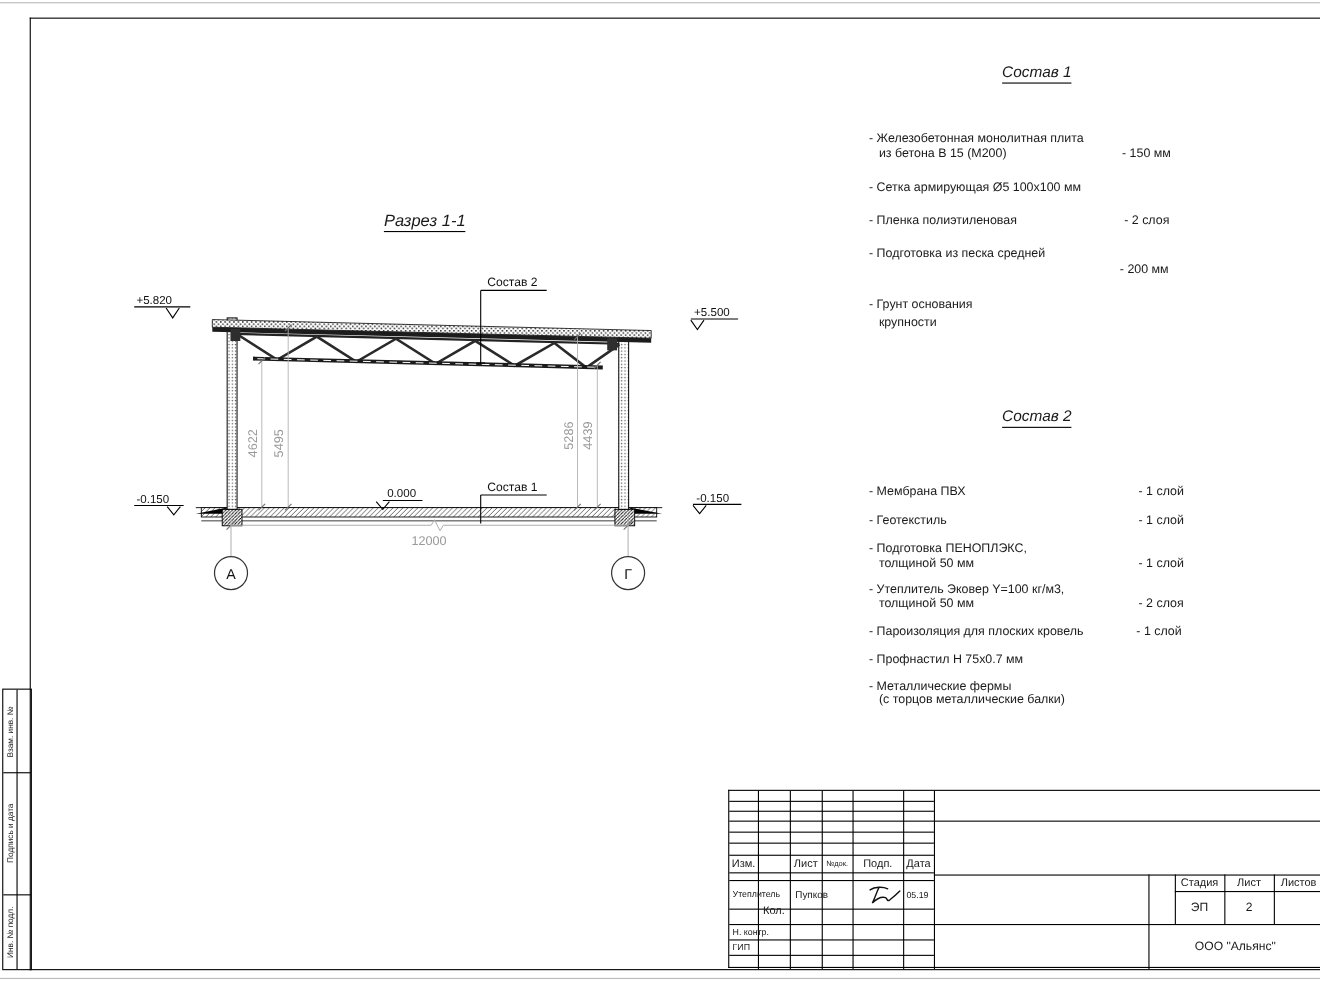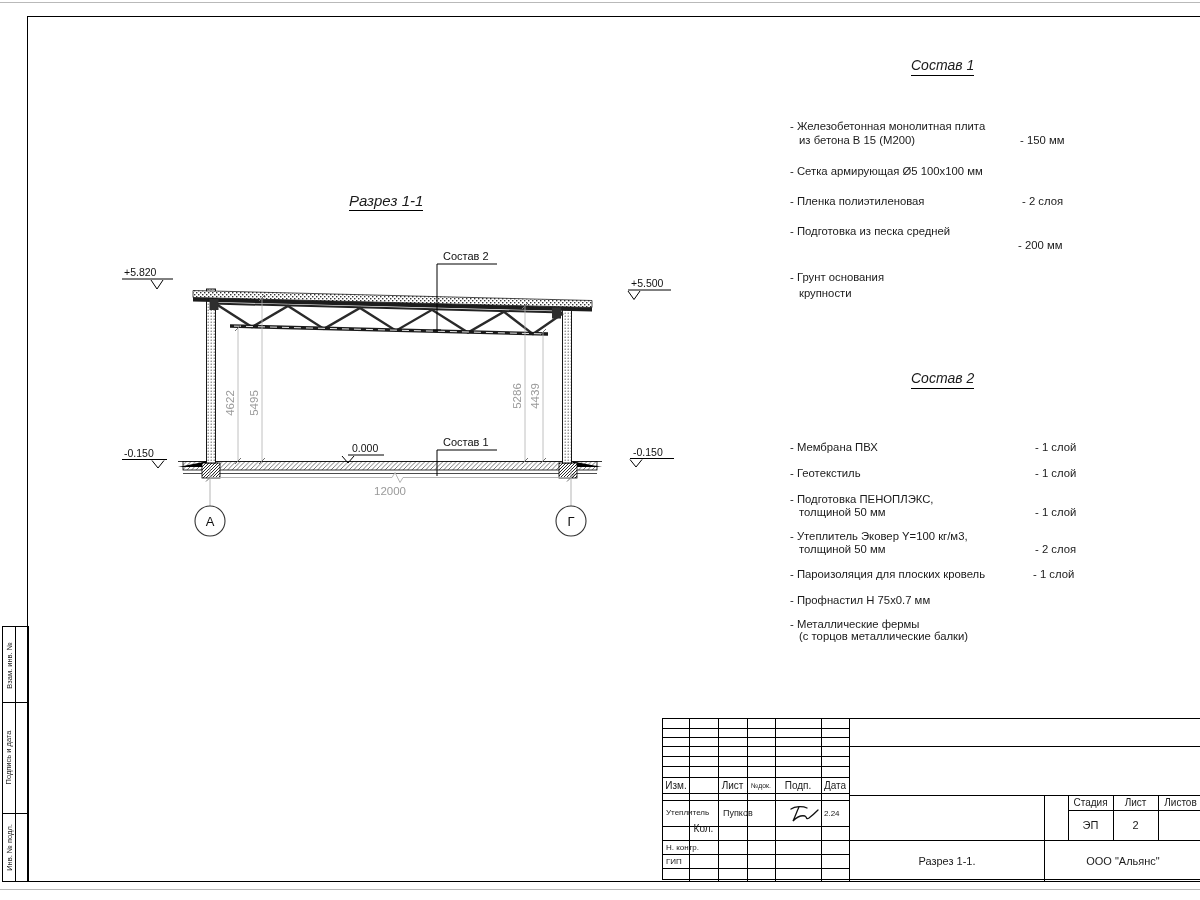--- a/index.html
+++ b/index.html
@@ -222,28 +222,27 @@
     <div class="abs cc tb-txt" style="left:55px;top:58px;width:29px;height:16px;">Лист</div>
     <div class="abs cc" style="left:84px;top:58px;width:28px;height:16px;font-size:6.8px;">№док.</div>
     <div class="abs cc tb-txt" style="left:112px;top:58px;width:46px;height:16px;">Подп.</div>
     <div class="abs cc tb-txt" style="left:158px;top:58px;width:28px;height:16px;">Дата</div>
 
     <div class="abs" style="left:3px;top:89px;font-size:8px;">Утеплитель</div>
     <div class="abs" style="left:60px;top:89px;font-size:9px;">Пупков</div>
     <svg class="abs" style="left:120px;top:84px;" width="38" height="22" viewBox="0 0 38 22">
       <path d="M8,6 C12,3 20,3 24,5 M16,4 C14,8 12,14 10,18 C14,14 18,12 22,13 C24,14 23,17 26,15 C30,12 33,9 35,7" fill="none" stroke="#111" stroke-width="1.3" stroke-linecap="round"></path>
     </svg>
-    <div class="abs" style="left:161px;top:90px;font-size:8px;">2.24</div>
+    <div class="abs" style="left:161px;top:90px;font-size:8px;">05.19</div>
 
     <div class="abs" style="left:3px;top:124px;font-size:8px;">Н. контр.</div>
     <div class="abs" style="left:3px;top:138px;font-size:8px;">ГИП</div>
 
     <div class="abs cc tb-txt" style="left:405px;top:76px;width:45px;height:15px;">Стадия</div>
     <div class="abs cc tb-txt" style="left:450px;top:76px;width:45px;height:15px;">Лист</div>
     <div class="abs cc tb-txt" style="left:495px;top:76px;width:45px;height:15px;">Листов</div>
     <div class="abs cc" style="left:405px;top:91px;width:45px;height:30px;font-size:11px;">ЭП</div>
     <div class="abs cc" style="left:450px;top:91px;width:45px;height:30px;font-size:11px;">2</div>
 
-    <div class="abs cc" style="left:187px;top:122px;width:194px;height:40px;font-size:11px;">Разрез 1-1.</div>
     <div class="abs cc" style="left:382px;top:122px;width:156px;height:40px;font-size:11px;">ООО "Альянс"</div>
   </div>
 
 </div>
 
 </body></html>

